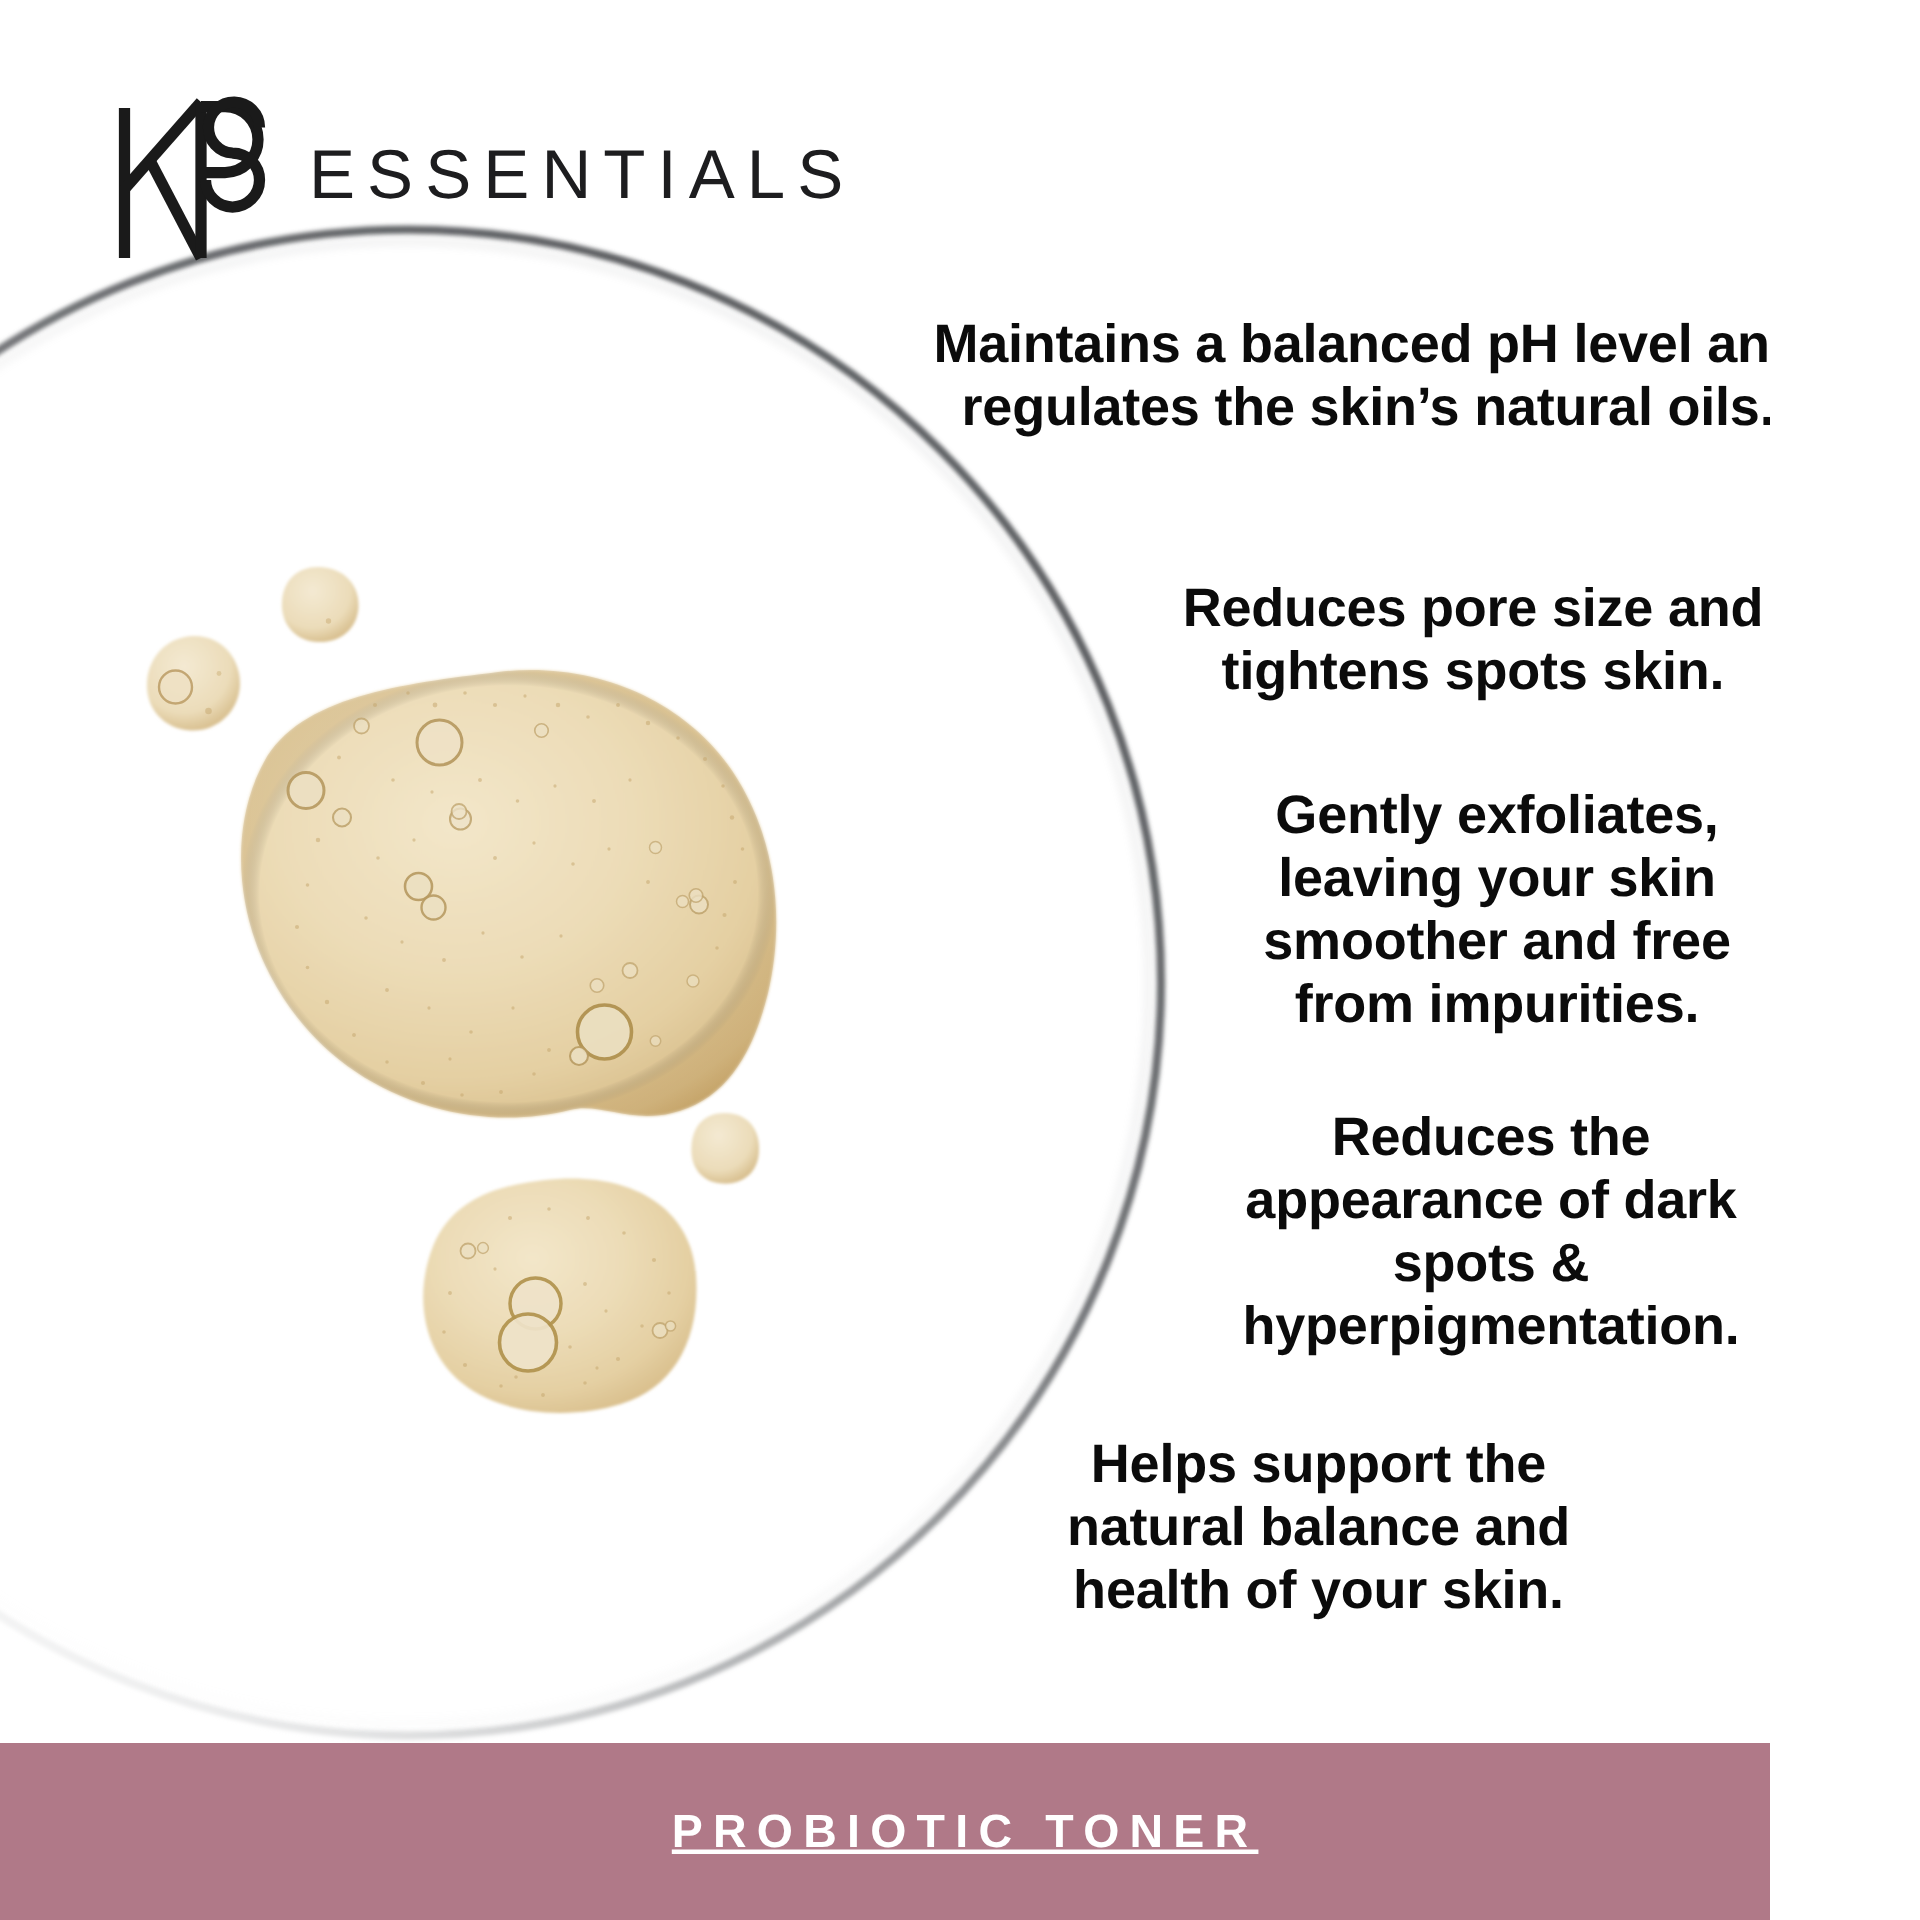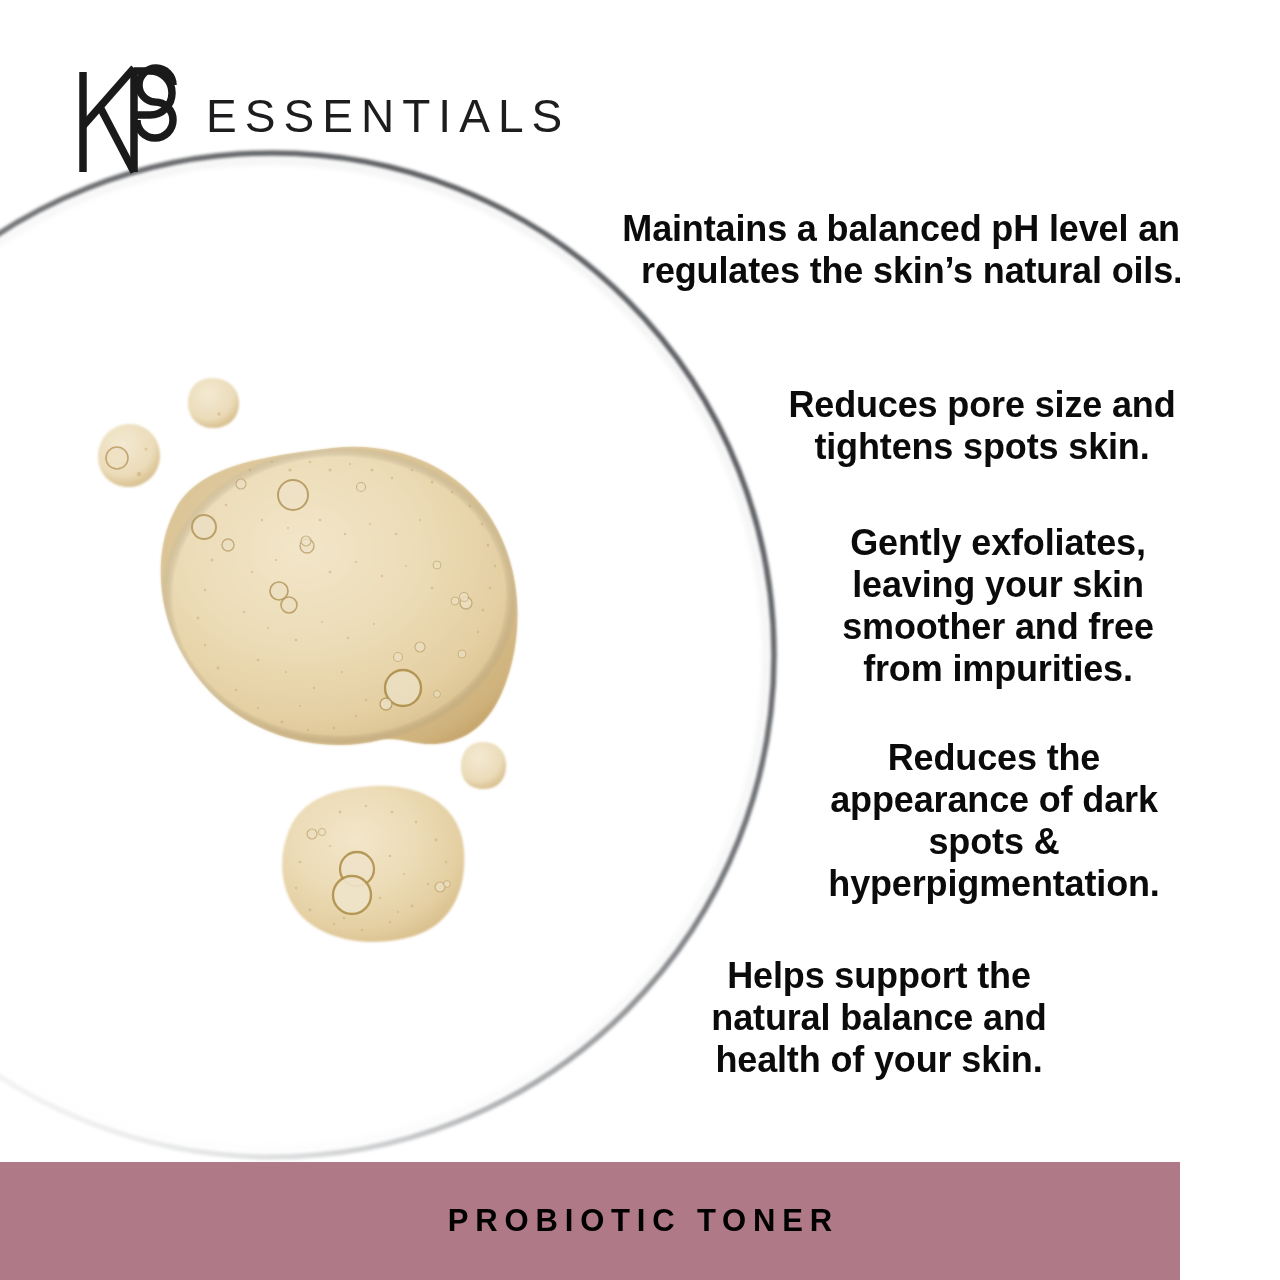--- a/index.html
+++ b/index.html
@@ -309,16 +309,16 @@
     <div id="brand-word">ESSENTIALS</div>
   </div>
 
   <div class="copy" id="copy-0">Maintains a balanced pH level and regulates the skin’s natural oils.</div>
   <div class="copy" id="copy-1">Reduces pore size and tightens spots skin.</div>
   <div class="copy" id="copy-2">Gently exfoliates, leaving your skin smoother and free from impurities.</div>
   <div class="copy" id="copy-4">Helps support the natural balance and health of your skin.</div>
   <div class="copy" id="copy-3">Reduces the appearance of dark spots &amp; hyperpigmentation.</div>
 
   <div id="banner" style="background: rgb(176, 121, 136);">
-    <div id="banner-label" style="color: #000000;">PROBIOTIC TONER</div>
+    <div id="banner-label" style="color: #ffffff; text-decoration: underline;">PROBIOTIC TONER</div>
   </div>
 
 </div>
 
 </body></html>

